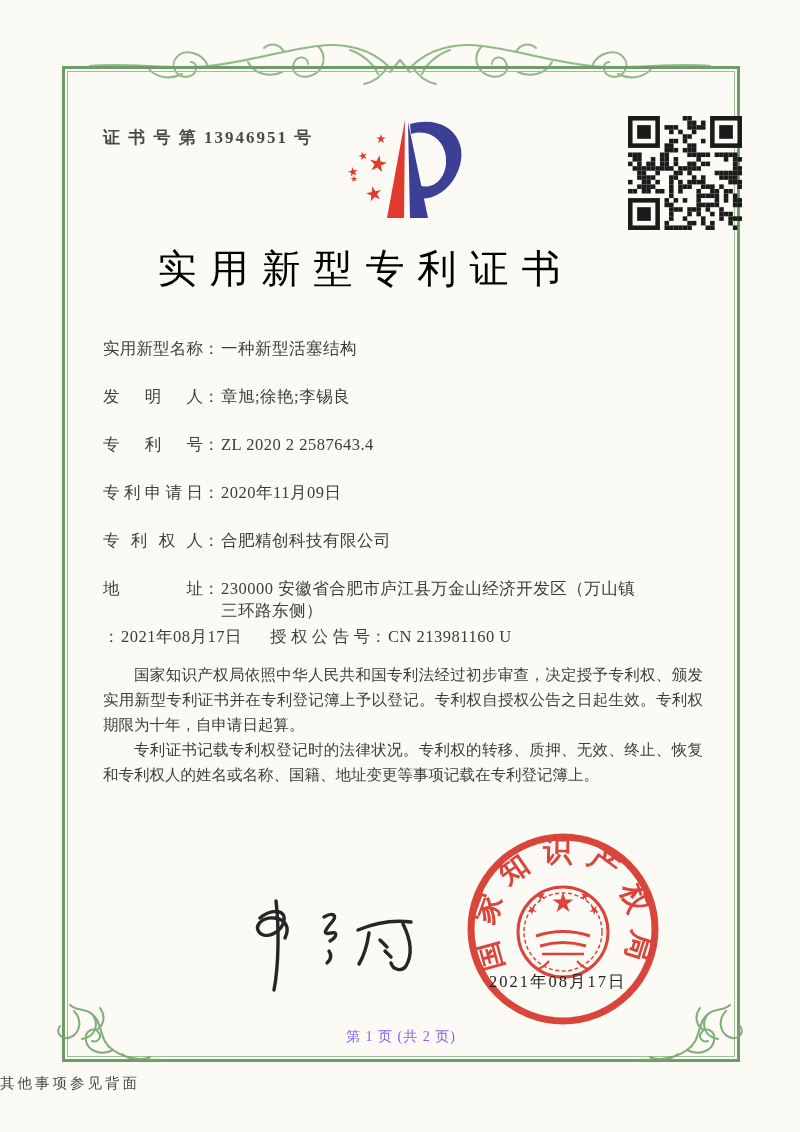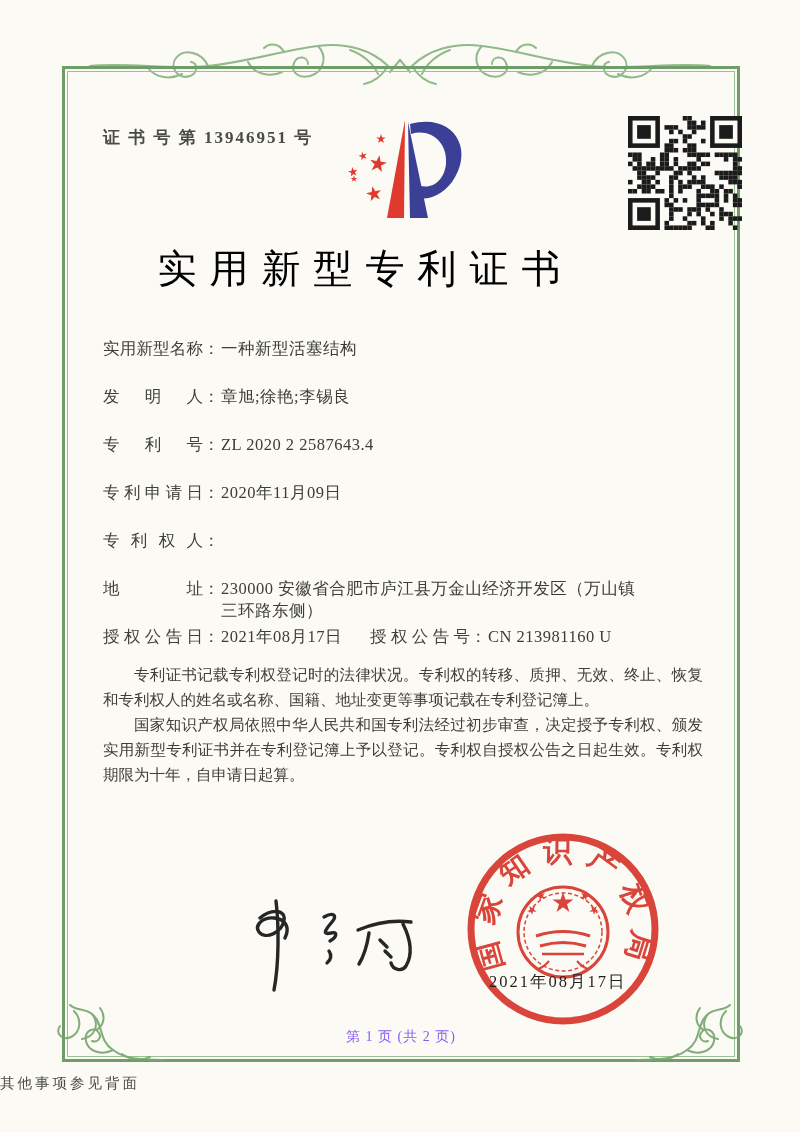--- a/index.html
+++ b/index.html
@@ -379,44 +379,44 @@
         <span class="f-value">ZL 2020 2 2587643.4</span>
     </div>
     <div class="field-row">
       <span class="f-label">专利申请日</span>
         <span class="f-colon">：</span>
         <span class="f-value">2020年11月09日</span>
     </div>
     <div class="field-row">
       <span class="f-label">专利权人</span>
         <span class="f-colon">：</span>
+        <span class="f-value">合肥精创科技有限公司</span>
     </div>
     <div class="field-row">
       <span class="f-label">地址</span>
         <span class="f-colon">：</span>
         <span class="f-value">230000  安徽省合肥市庐江县万金山经济开发区（万山镇
 三环路东侧）</span>
     </div>
     <div class="grant-row">
       <span class="grant-pair">
-        <span class="f-label">授权公告日</span>
           <span class="f-colon">：</span>
           <span class="f-value">2021年08月17日</span>
       </span>
       <span class="grant-pair second">
         <span class="f-label">授权公告号</span>
           <span class="f-colon">：</span>
           <span class="f-value">CN 213981160 U</span>
       </span>
     </div>
   </div>
 
   <div class="paragraphs">
+    <p>国家知识产权局依照中华人民共和国专利法经过初步审查，决定授予专利权、颁发实用新型专利证书并在专利登记簿上予以登记。专利权自授权公告之日起生效。专利权期限为十年，自申请日起算。</p>
     <p>专利证书记载专利权登记时的法律状况。专利权的转移、质押、无效、终止、恢复和专利权人的姓名或名称、国籍、地址变更等事项记载在专利登记簿上。</p>
-    <p>国家知识产权局依照中华人民共和国专利法经过初步审查，决定授予专利权、颁发实用新型专利证书并在专利登记簿上予以登记。专利权自授权公告之日起生效。专利权期限为十年，自申请日起算。</p>
   </div>
 
 
   <svg class="signature" viewBox="0 0 205 110">
     <g stroke="#262626" stroke-width="3.4" fill="none" stroke-linecap="round" stroke-linejoin="round">
       <path d="M28,30 C40,20 54,22 52,32 C50,45 33,52 27,44 C22,37 31,29 42,30 C54,31 58,40 53,50"></path>
       <path d="M44,13 C47,38 47,76 42,102"></path>
       <path d="M92,29 C101,24 106,27 100,34 C93,42 90,47 99,45 C106,43 105,49 98,53"></path>
       <path d="M97,63 C100,67 99,72 95,75"></path>
       <path d="M126,42 C145,34 163,32 179,34"></path>

